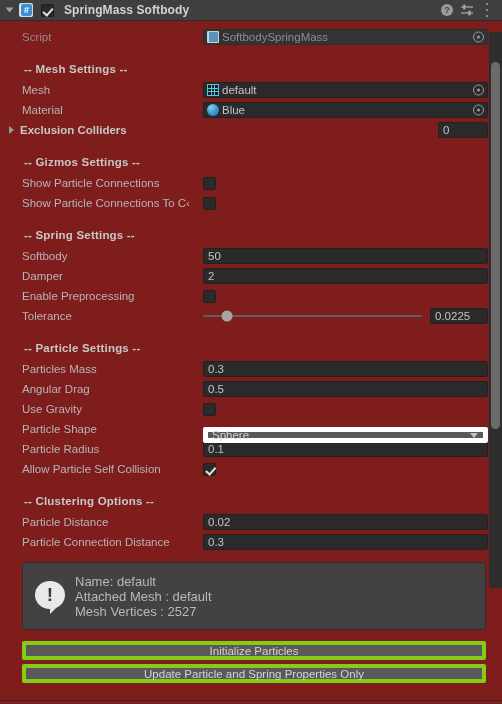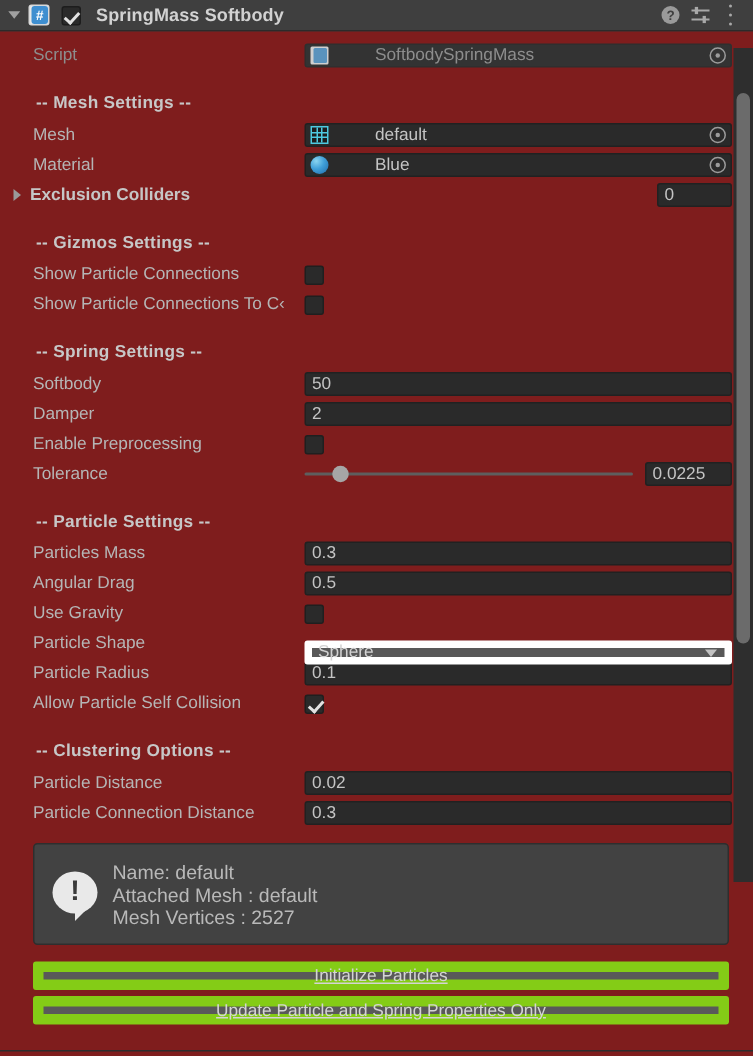--- a/index.html
+++ b/index.html
@@ -179,21 +179,20 @@
     width: 100%;
     height: 16px;
     background: #2a2a2a;
     border: 1px solid #212121;
     border-radius: 2px;
     box-sizing: border-box;
     display: flex;
     align-items: center;
     padding: 0 18px 0 3px;
     overflow: hidden;
-    gap: 28px;
   }
   .objfield.disabled { background: #333333; border-color: #2f2f2f; }
   .objfield .ofname {
     color: #c4c4c4;
     white-space: nowrap;
     overflow: hidden;
     text-overflow: ellipsis;
   }
   .objfield.disabled .ofname { color: #8d8d8d; }
   .obj-sel {
@@ -366,29 +365,28 @@
     color: #3a3a3a;
     font-family: "Liberation Sans", sans-serif;
   }
   .help-lines { line-height: 15px; color: #b9b9b9; font-size: 13px; }
 
   
   .btn {
     margin: 0 16px 0 22px;
     height: 19px;
     background: #595959;
-    border: 7px solid #84cc16;
+    border: 4px solid #84cc16;
     border-radius: 2px;
     display: flex;
     align-items: center;
     justify-content: center;
     color: #d4d4d4;
     font-size: 11.5px;
     box-sizing: border-box;
-    text-decoration: underline;
   }
   .btn + .btn { margin-top: 4px; }
 
   
   .arr-tri {
     width: 0; height: 0;
     border-left: 5px solid #9a9a9a;
     border-top: 4px solid transparent;
     border-bottom: 4px solid transparent;
     margin-right: 6px;

